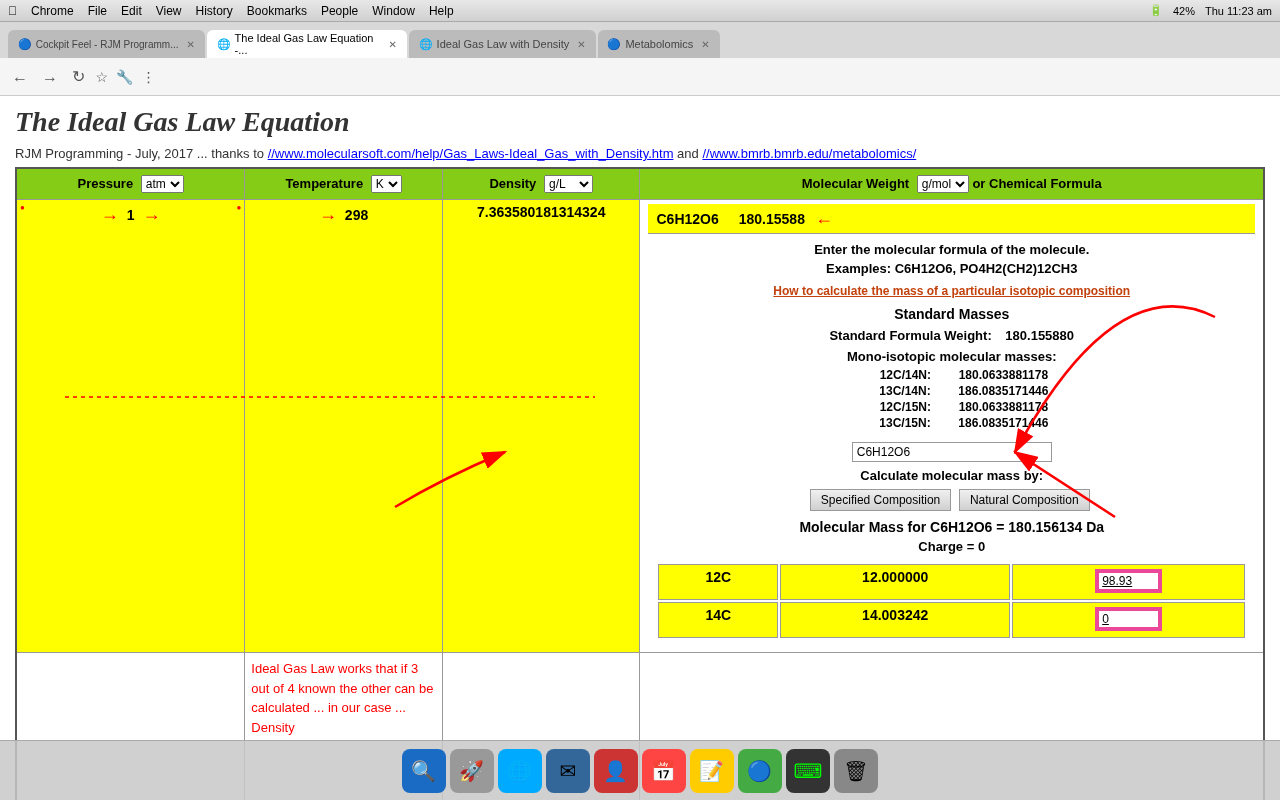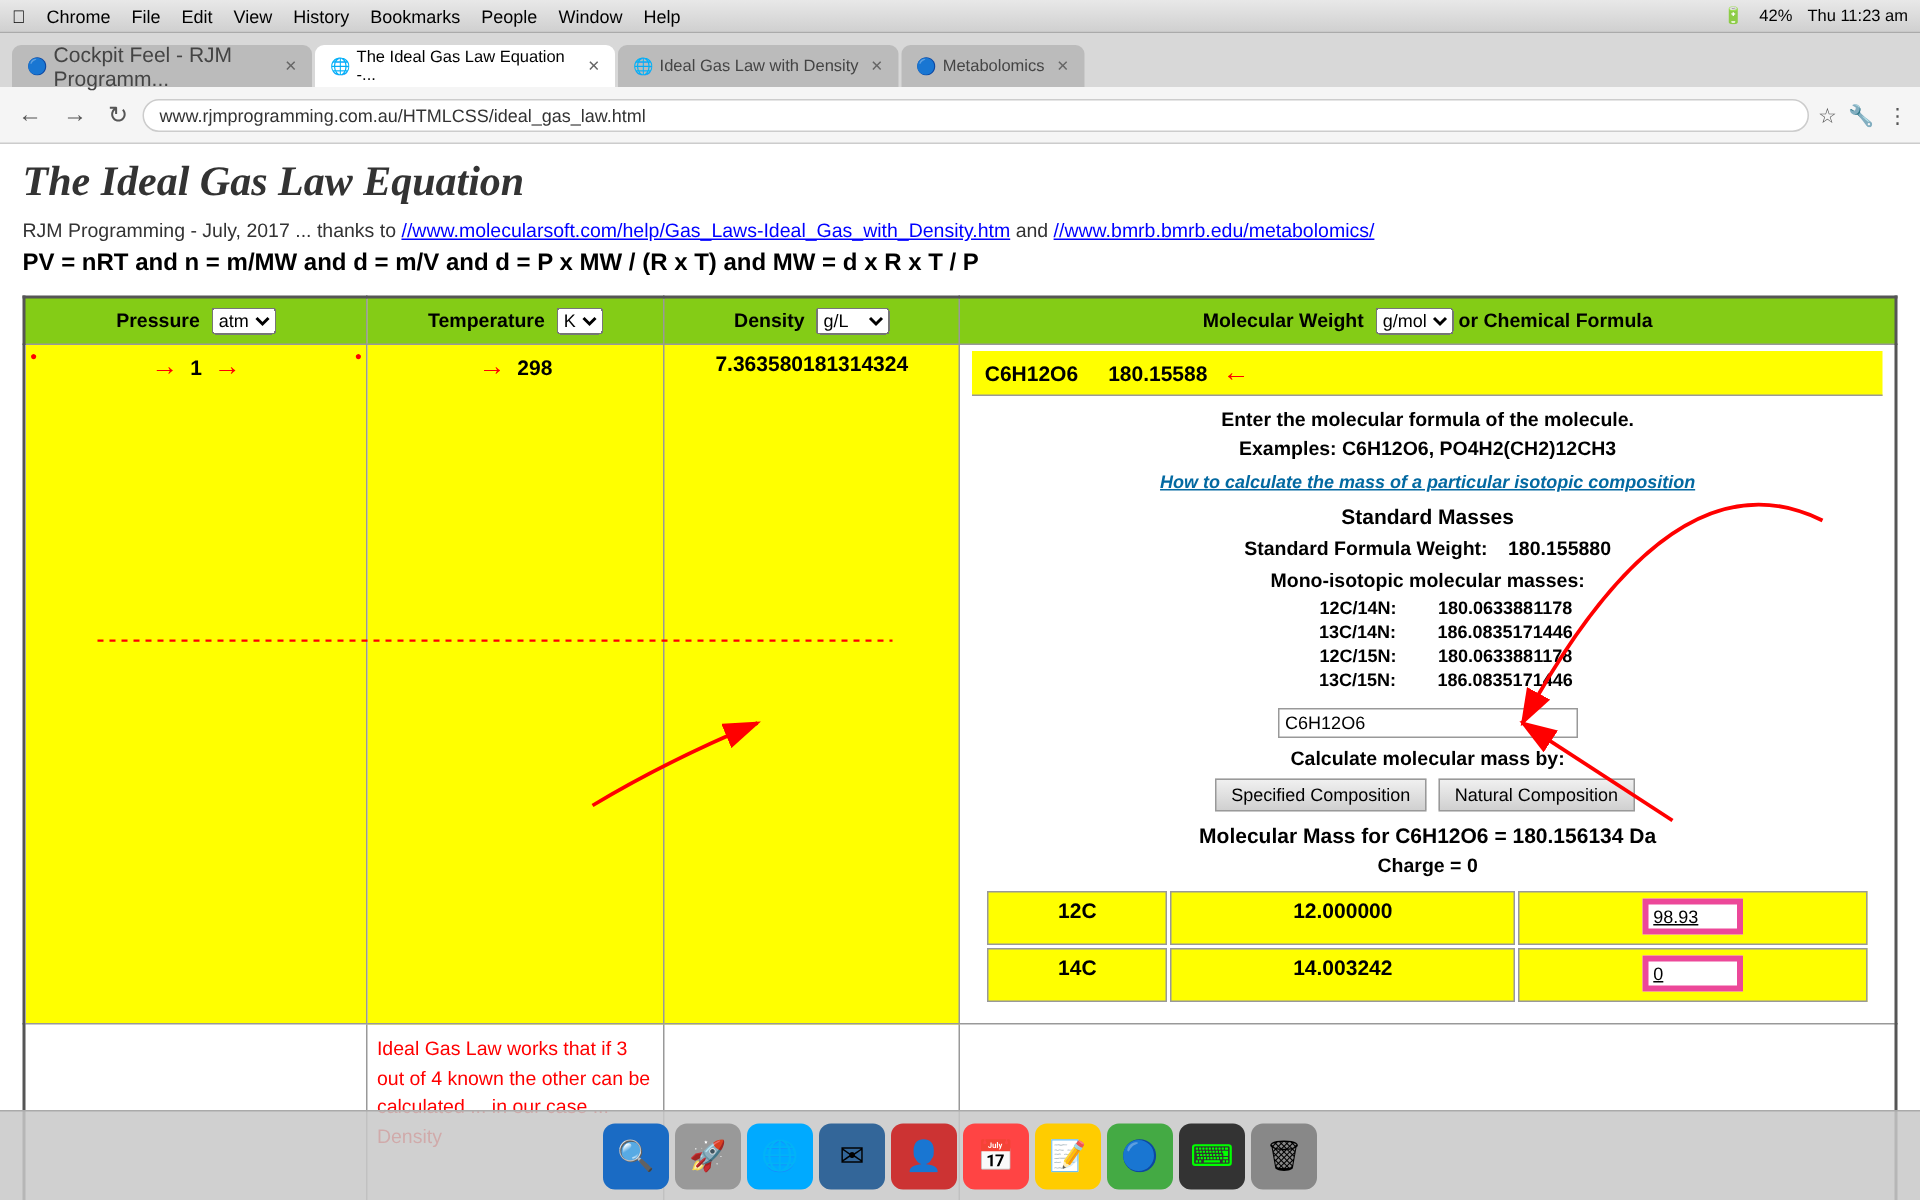--- a/index.html
+++ b/index.html
@@ -217,21 +217,21 @@
       border-radius: 8px;
       background: #888;
       display: flex;
       align-items: center;
       justify-content: center;
       font-size: 20px;
       cursor: pointer;
     }
 
     
-    .how-link { color: #0369a1; text-decoration: underline; cursor: pointer; font-size: 12px; font-style: italic; }
+    .how-link { color: #c2410c; text-decoration: underline; cursor: pointer; font-size: 12px; }
   </style>
 </head>
 <body>
 
 <div class="menubar">
   <div class="menubar-left">
     <span></span>
     <span>Chrome</span>
     <span>File</span>
     <span>Edit</span>
@@ -247,21 +247,21 @@
     <span>42%</span>
     <span>Thu 11:23 am</span>
   </div>
 </div>
 
 <div class="chrome-window">
 
   <div class="tab-bar">
     <div class="tab inactive">
       <span>🔵</span>
-      <span style="font-size:14px">Cockpit Feel - RJM Programm...</span>
+      <span style="font-size:10px">Cockpit Feel - RJM Programm...</span>
       <span class="tab-close">✕</span>
     </div>
     <div class="tab active">
       <span>🌐</span>
       <span style="font-size:11px">The Ideal Gas Law Equation -...</span>
       <span class="tab-close">✕</span>
     </div>
     <div class="tab inactive">
       <span>🌐</span>
       <span style="font-size:11px">Ideal Gas Law with Density</span>
@@ -271,41 +271,39 @@
       <span>🔵</span>
       <span style="font-size:11px">Metabolomics</span>
       <span class="tab-close">✕</span>
     </div>
   </div>
 
   <div class="nav-bar">
     <button class="nav-btn">←</button>
     <button class="nav-btn">→</button>
     <button class="nav-btn">↻</button>
-    <input class="address-bar" type="text" value="www.rjmprogramming.com.au/HTMLCSS/ideal_gas_law.html" style="">
     <div class="nav-icons">
       <span>☆</span>
       <span>🔧</span>
       <span>⋮</span>
     </div>
   </div>
 </div>
 
 <div class="page-content">
 
   <h1 class="page-title">The Ideal Gas Law Equation</h1>
 
   <div class="attribution">
     <span>RJM Programming - July, 2017 ... thanks to </span>
     <a>//www.molecularsoft.com/help/Gas_Laws-Ideal_Gas_with_Density.htm</a>
     <span> and </span>
     <a>//www.bmrb.bmrb.edu/metabolomics/</a>
   </div>
 
-  <div class="formula-line">PV = nRT and n = m/MW and d = m/V and d = P x MW / (R x T) and MW = d x R x T / P</div>
 
   <div class="overlay-container" style="position:relative; margin-bottom: 10px;">
 
     <table class="gas-table" style="border: 2px solid #555;">
       <thead>
         <tr>
           <th class="pressure-cell">
             <span>Pressure</span>
             <select>
               <option>atm</option>

